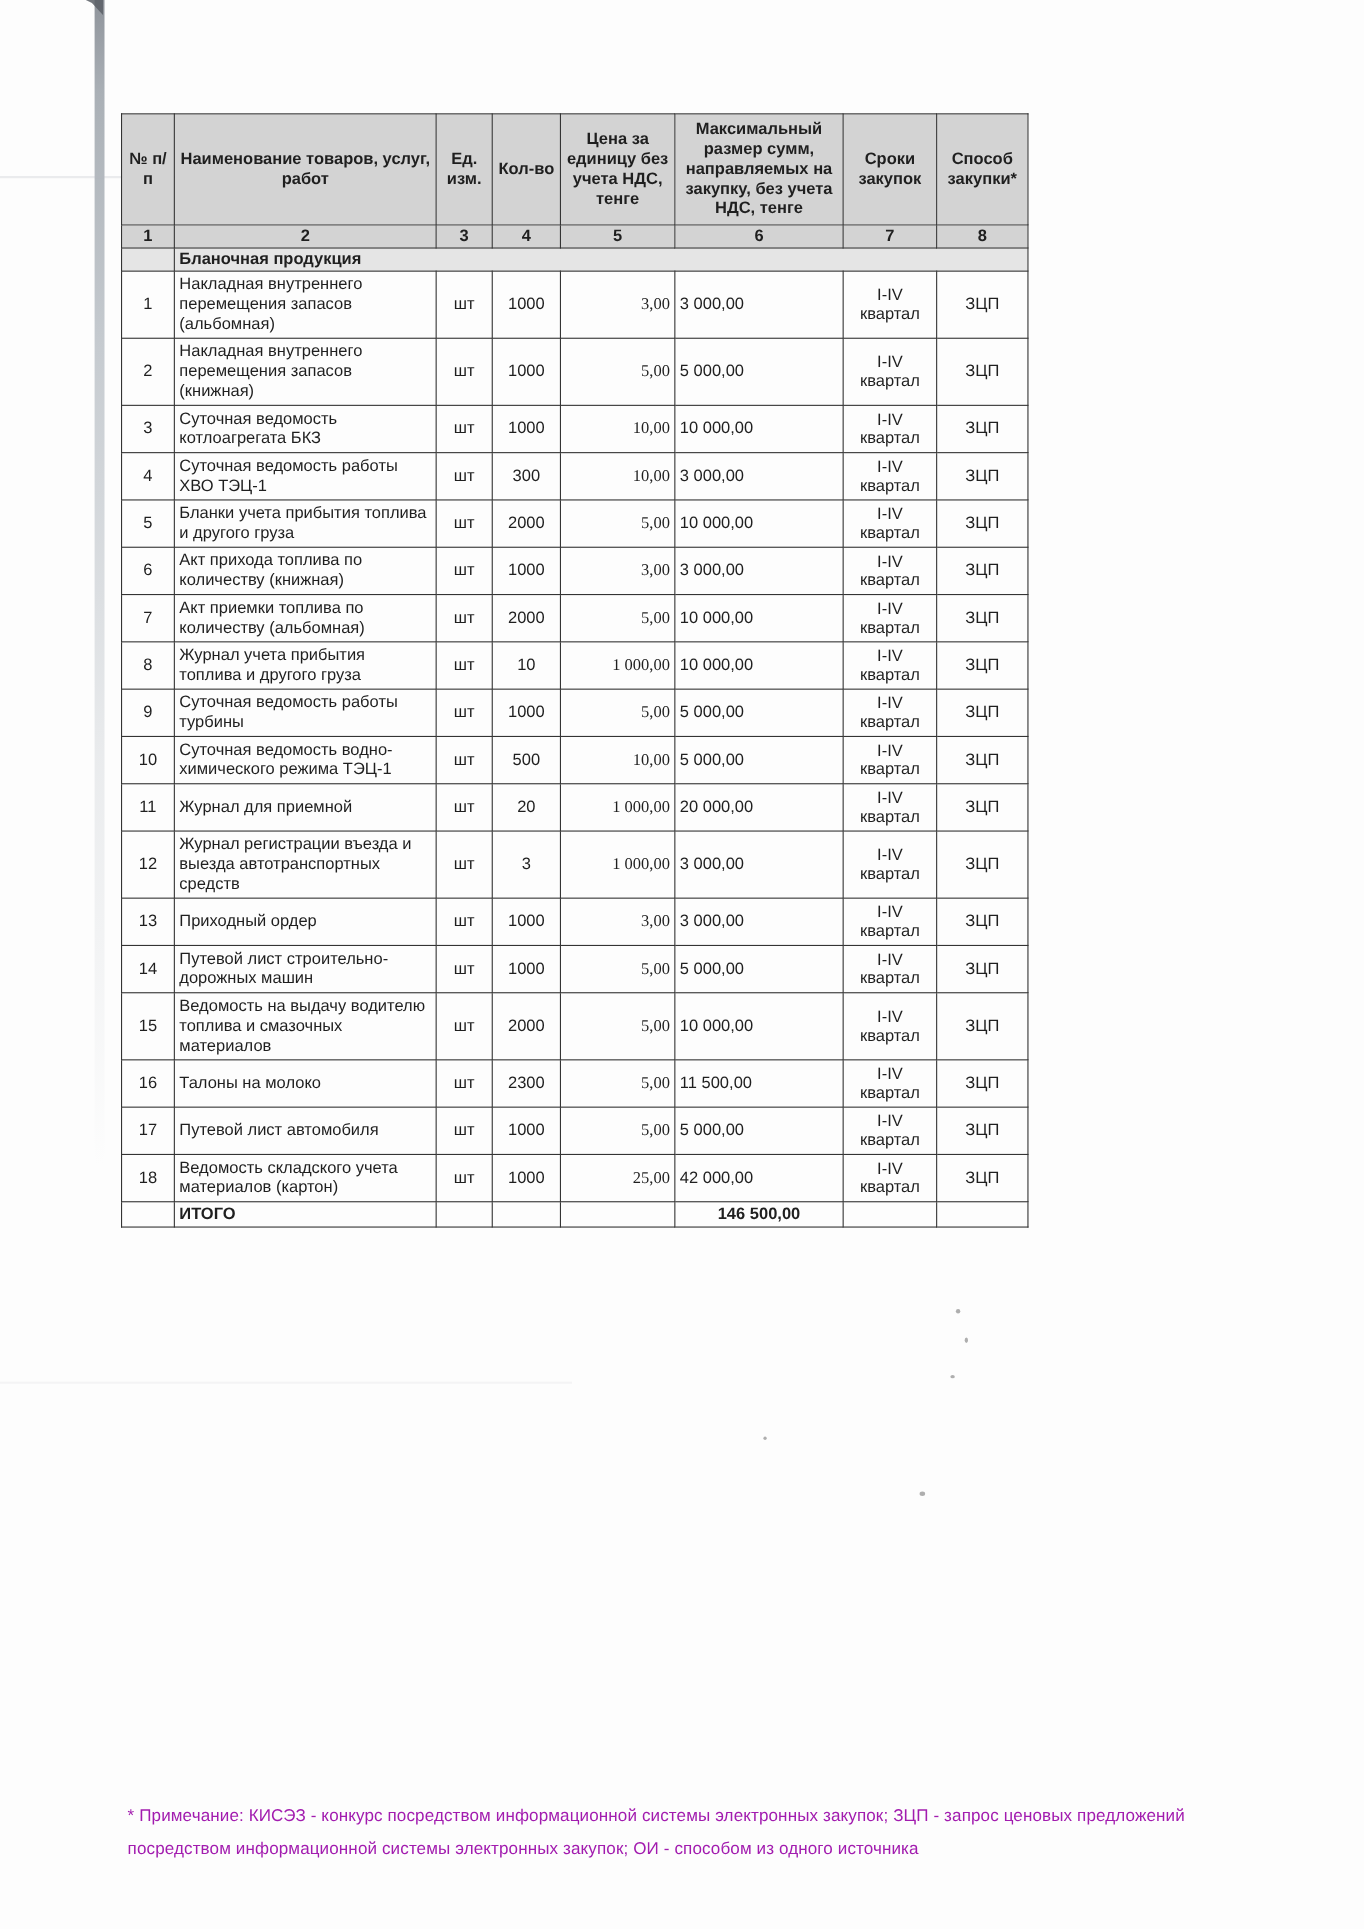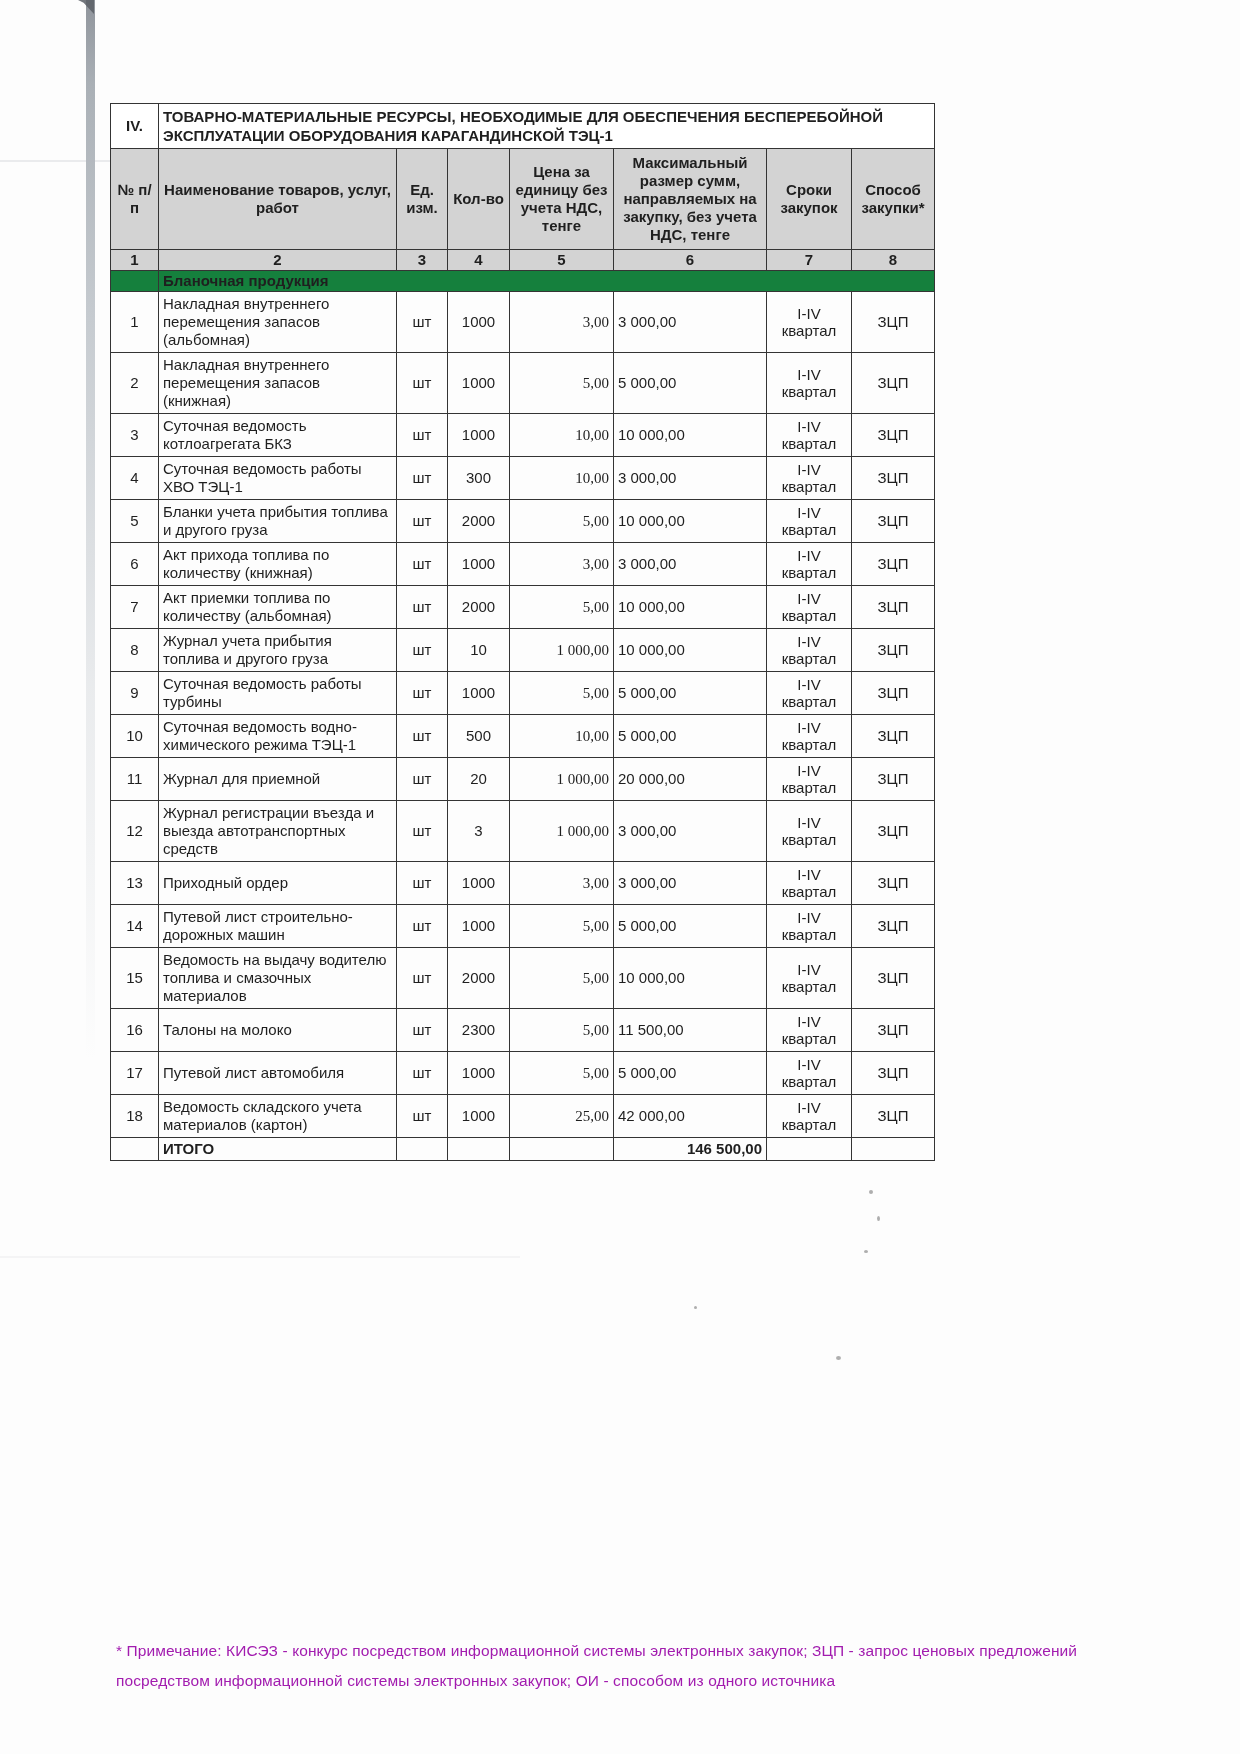--- a/index.html
+++ b/index.html
@@ -41,35 +41,35 @@
   .title-text{font-weight:bold;text-align:left;font-size:15px;line-height:19px;padding:4px 6px;}
   .head-row th{
     background:#d3d3d3;font-weight:bold;text-align:center;
     font-size:15px;line-height:18px;height:94px;
   }
   .colnum-row td{
     background:#d3d3d3;font-weight:bold;text-align:center;
     height:16px;padding:1px 2px;
   }
   .section-row td{
-    background:#15803d;font-weight:bold;text-align:left;
+    background:#e5e5e5;font-weight:bold;text-align:left;
     height:14px;padding:1px 4px;
   }
   .c-num{text-align:center;}
   .c-name{text-align:left;padding-left:5px;}
   .c-unit{text-align:center;}
   .c-qty{text-align:center;}
   .c-price{text-align:right;padding-right:14px;font-family:Liberation Serif, serif;}
   .c-sum{text-align:left;padding-right:14px;}
   .c-period{text-align:center;line-height:17px;}
   .c-method{text-align:center;}
   .data-row td{height:36px;}
   .total-row td{height:18px;font-weight:bold;padding:2px 4px;}
   .total-label{text-align:left;padding-left:5px;}
-  .total-sum{text-align:right;padding-right:14px;}
+  .total-sum{text-align:center;padding-right:14px;}
 
   .footnote{
     position:absolute;left:116px;top:1636px;width:1012px;
     font-size:15.5px;line-height:30px;color:#a21caf;
     letter-spacing:.1px;
   }
 </style>
 </head>
 <body>
 
@@ -90,24 +90,20 @@
       <col style="width:48px">
         <col style="width:238px">
         <col style="width:51px">
         <col style="width:62px">
       <col style="width:104px">
         <col style="width:153px">
         <col style="width:85px">
         <col style="width:83px">
     </colgroup>
     <tbody id="table-body">
-      <tr class="title-row">
-        <td class="title-num">IV.</td>
-        <td class="title-text" colspan="7">ТОВАРНО-МАТЕРИАЛЬНЫЕ РЕСУРСЫ, НЕОБХОДИМЫЕ ДЛЯ ОБЕСПЕЧЕНИЯ БЕСПЕРЕБОЙНОЙ ЭКСПЛУАТАЦИИ ОБОРУДОВАНИЯ КАРАГАНДИНСКОЙ ТЭЦ-1</td>
-      </tr>
       <tr class="head-row">
         <th>№ п/п</th>
         <th>Наименование товаров, услуг, работ</th>
         <th>Ед. изм.</th>
         <th>Кол-во</th>
         <th>Цена за единицу без учета НДС, тенге</th>
         <th>Максимальный размер сумм, направляемых на закупку, без учета НДС, тенге</th>
         <th>Сроки закупок</th>
         <th>Способ закупки*</th>
       </tr>

